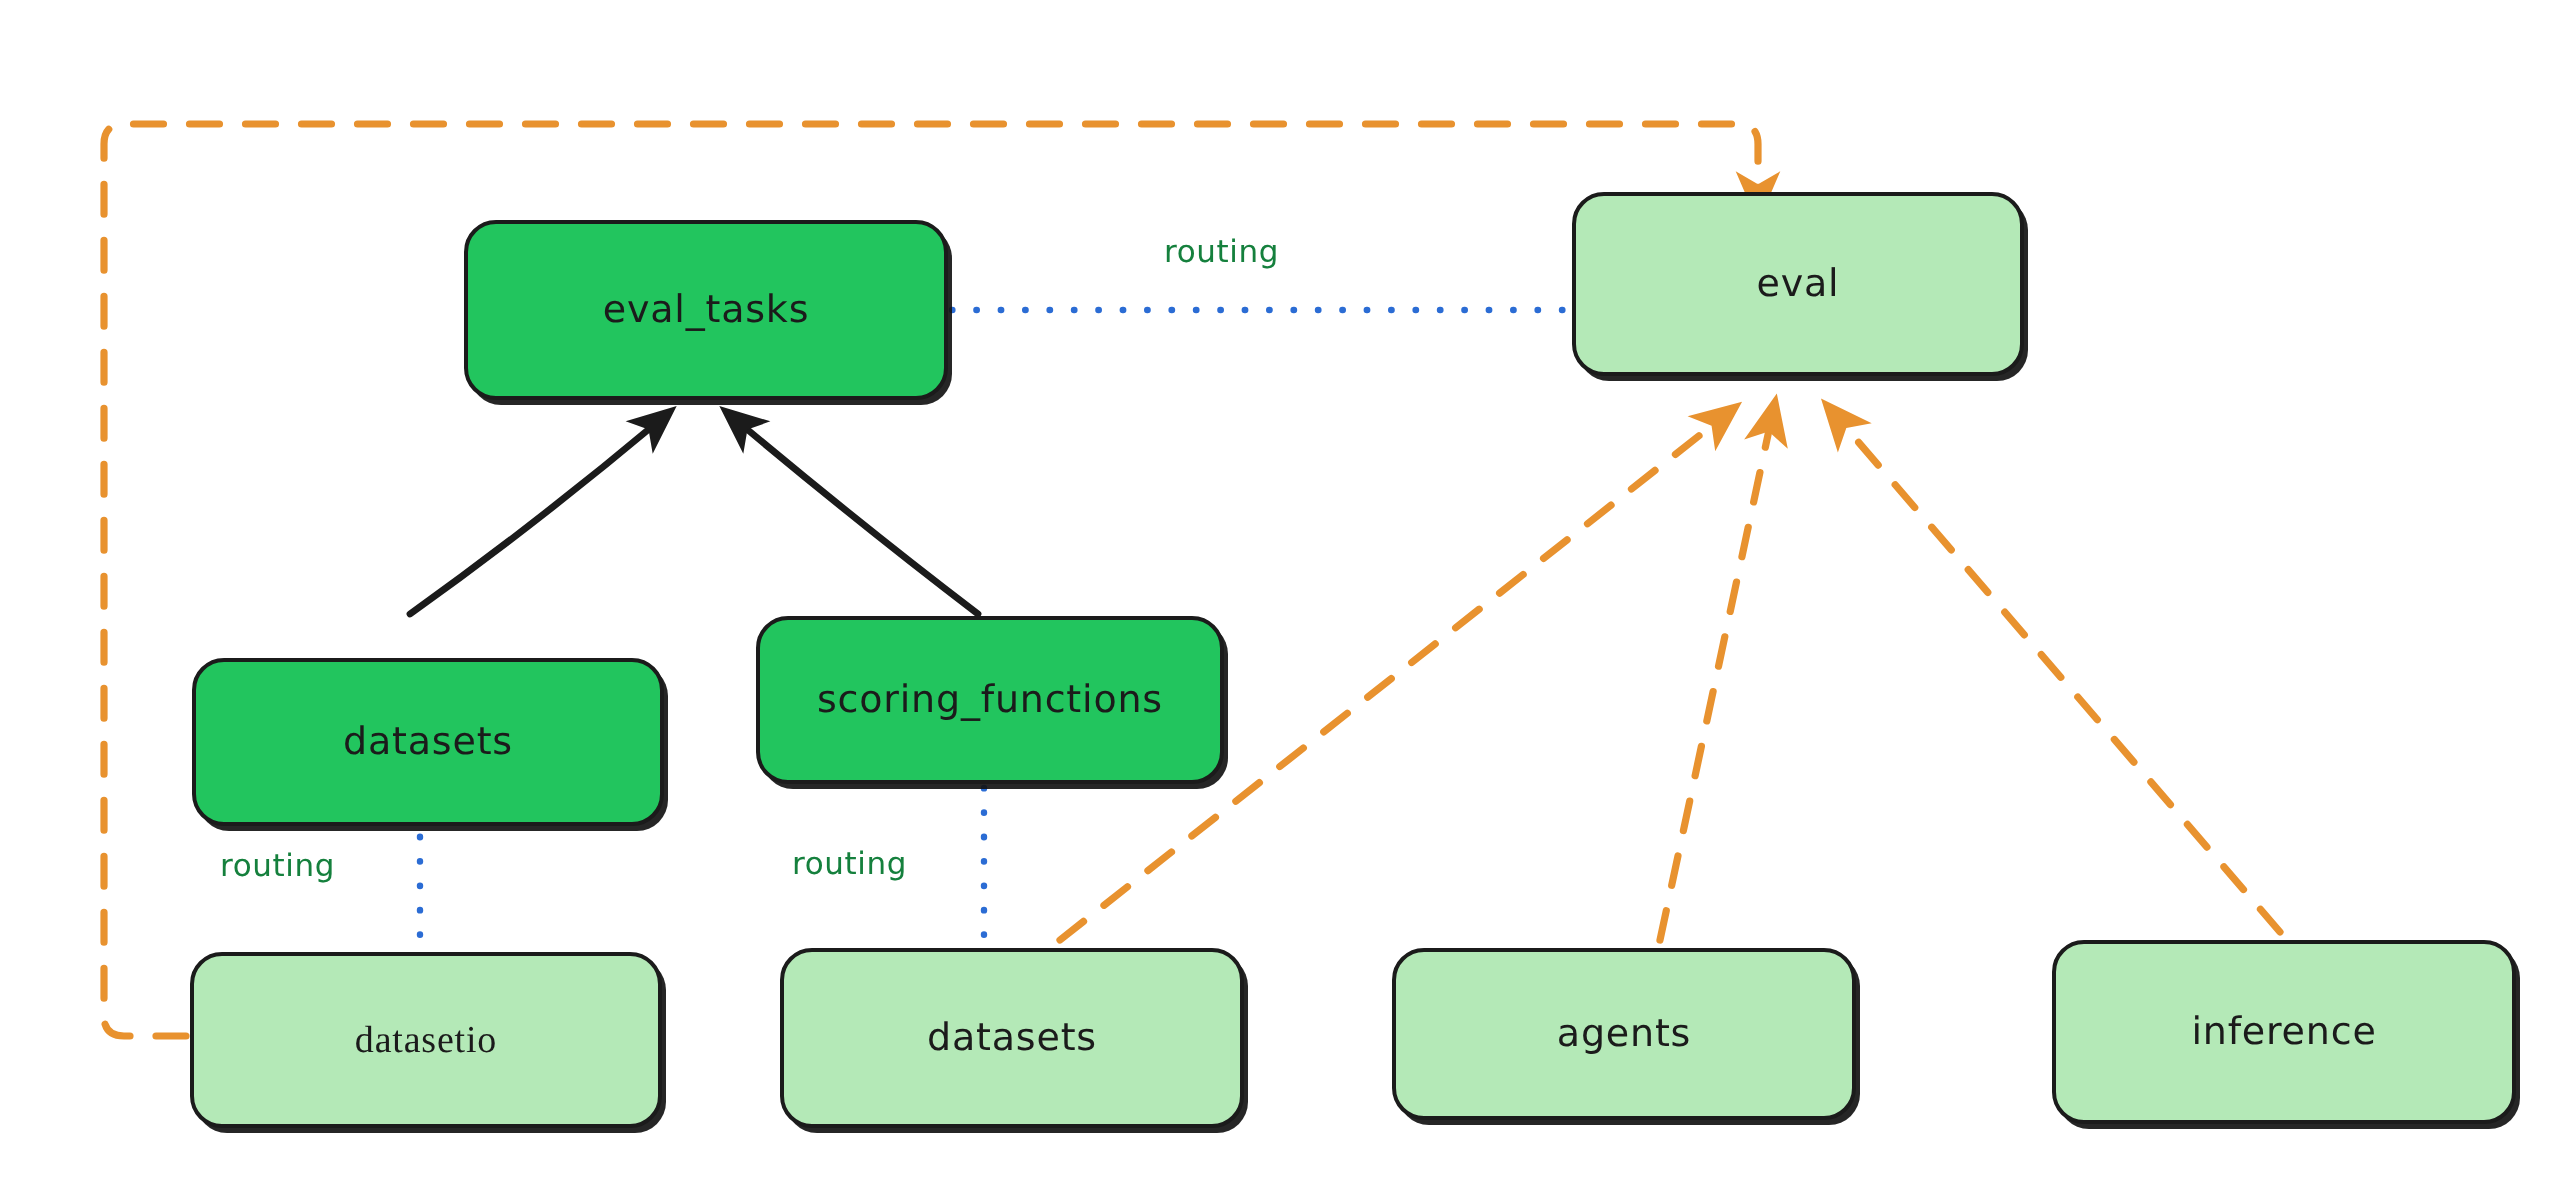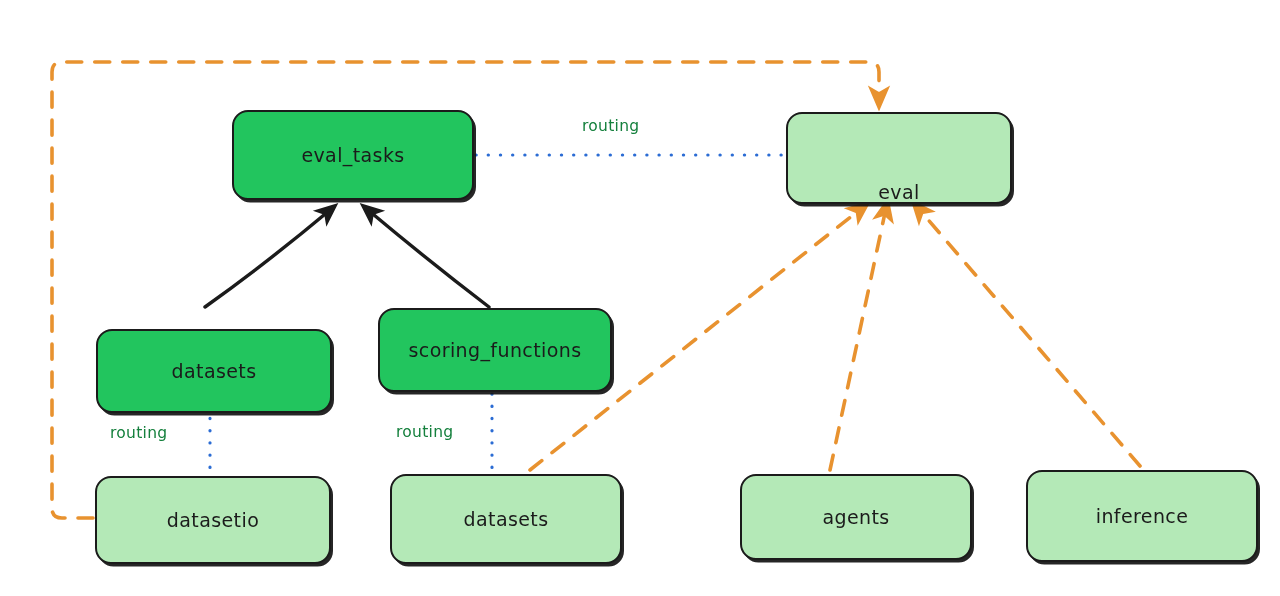--- a/index.html
+++ b/index.html
@@ -87,41 +87,41 @@
 
     <path d="M830,470 L886,208" fill="none" stroke="#e8922f" stroke-width="3.6" stroke-linecap="round" stroke-dasharray="15 13" marker-end="url(#arrow-orange)"></path>
 
     <path d="M1140,466 L918,208" fill="none" stroke="#e8922f" stroke-width="3.6" stroke-linecap="round" stroke-dasharray="15 13" marker-end="url(#arrow-orange)"></path>
   </svg>
 
   <div class="node blue" style="left:232px; top:110px; width:242px; height:90px;">
     <span class="node-label">eval_tasks</span>
   </div>
 
-  <div class="node green" style="left:786px; top:112px; width:226px; height:92px;align-items:flex-end;">
+  <div class="node green" style="left:786px; top:96px; width:226px; height:92px;">
     <span class="node-label">eval</span>
   </div>
 
   <div class="node blue" style="left:96px; top:308px; width:236px; height:84px;margin-top:21px;">
     <span class="node-label">datasets</span>
   </div>
 
   <div class="node blue" style="left:378px; top:308px; width:234px; height:84px;justify-content:center;">
     <span class="node-label">scoring_functions</span>
   </div>
 
-  <div class="node green" style="left:95px; top:476px; width:236px; height:88px;">
+  <div class="node green" style="left:95px; top:476px; width:236px; height:88px;font-family:Liberation Serif, serif;">
     <span class="node-label">datasetio</span>
   </div>
 
   <div class="node green" style="left:390px; top:474px; width:232px; height:90px;">
     <span class="node-label">datasets</span>
   </div>
 
-  <div class="node green" style="left:740px; top:474px; width:232px; height:86px;">
+  <div class="node green" style="left:696px; top:474px; width:232px; height:86px;">
     <span class="node-label">agents</span>
   </div>
 
   <div class="node green" style="left:1026px; top:470px; width:232px; height:92px;text-align:center;">
     <span class="node-label">inference</span>
   </div>
 
   <div class="edge-label" style="left:582px; top:117px;">routing</div>
 
   <div class="edge-label" style="left:110px; top:424px;">routing</div>

